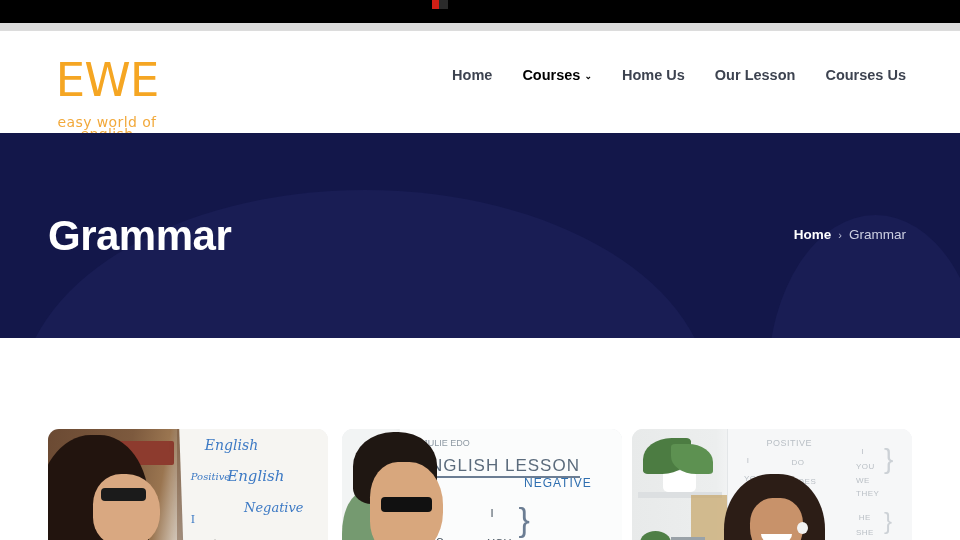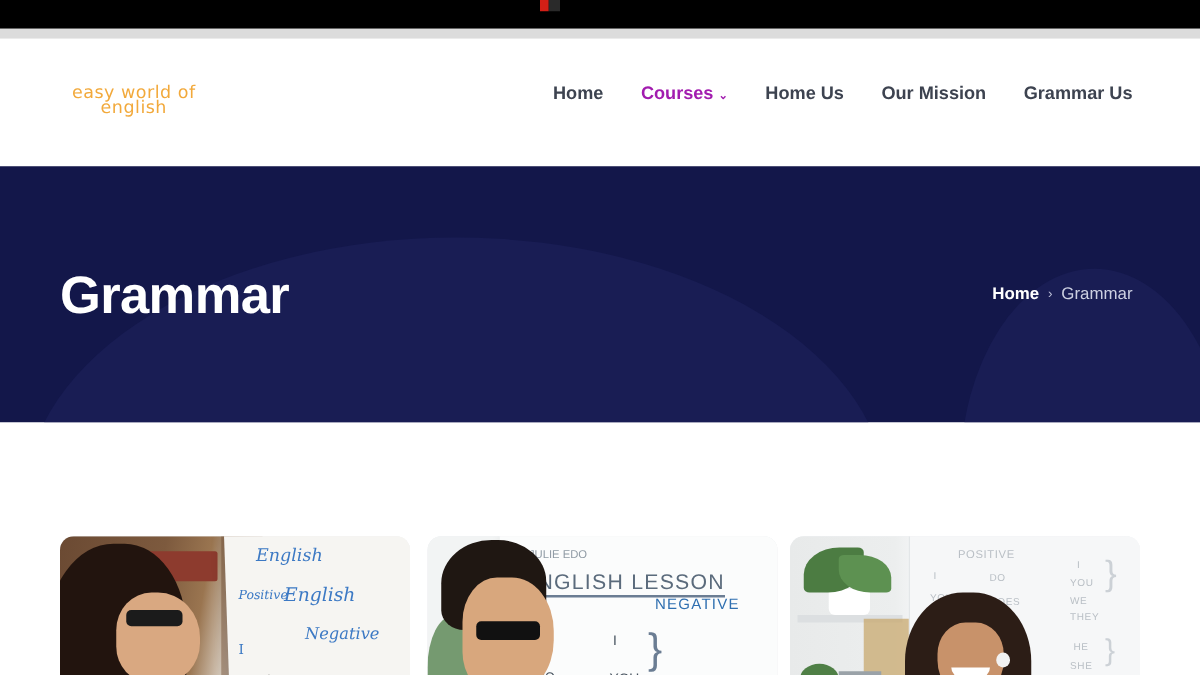--- a/index.html
+++ b/index.html
@@ -53,21 +53,21 @@
   }
   .main-nav {
     position:absolute; right:54px; top:36px;
     display:flex; align-items:center; gap:30px;
   }
   .nav-link {
     font-size:14.5px; font-weight:bold; color:#3d4350;
     text-decoration:none; white-space:nowrap;
     display:flex; align-items:center; gap:4px;
   }
-  .nav-link.active { color:#a21caf;justify-content:space-between; }
+  .nav-link.active { color:#000000;justify-content:space-between; }
   .chev { font-size:9px; line-height:9px; position:relative; top:1px; }
 
   
   .hero {
     position:absolute; left:0; top:133px; width:960px; height:205px;
     background:#13174a;
     overflow:hidden;
   }
   .hero-blob-a {
     position:absolute;
@@ -178,39 +178,40 @@
 <body>
 
 <div class="top-black-bar"></div>
 <div class="top-marker"></div>
 <div class="top-marker-dark"></div>
 <div class="top-gray-bar"></div>
 
 <header class="site-header">
 
   <a class="logo" href="#">
+    <span class="logo-mark">EWE</span>
     <span class="logo-tagline">easy world of english</span>
   </a>
 
   <nav class="main-nav">
     <a class="nav-link" href="#">
       <span>Home</span>
     </a>
     <a class="nav-link active" href="#">
       <span>Courses</span>
       <span class="chev">⌄</span>
     </a>
     <a class="nav-link" href="#">
       <span>Home Us</span>
     </a>
     <a class="nav-link" href="#">
-      <span>Our Mission</span>
+      <span>Our Lesson</span>
     </a>
     <a class="nav-link" href="#">
-      <span>Grammar Us</span>
+      <span>Courses Us</span>
     </a>
   </nav>
 </header>
 
 <section class="hero">
   <div class="hero-blob-a"></div>
   <div class="hero-blob-b"></div>
 </section>
 <h1 class="hero-title">Grammar</h1>
 <div class="breadcrumb">

